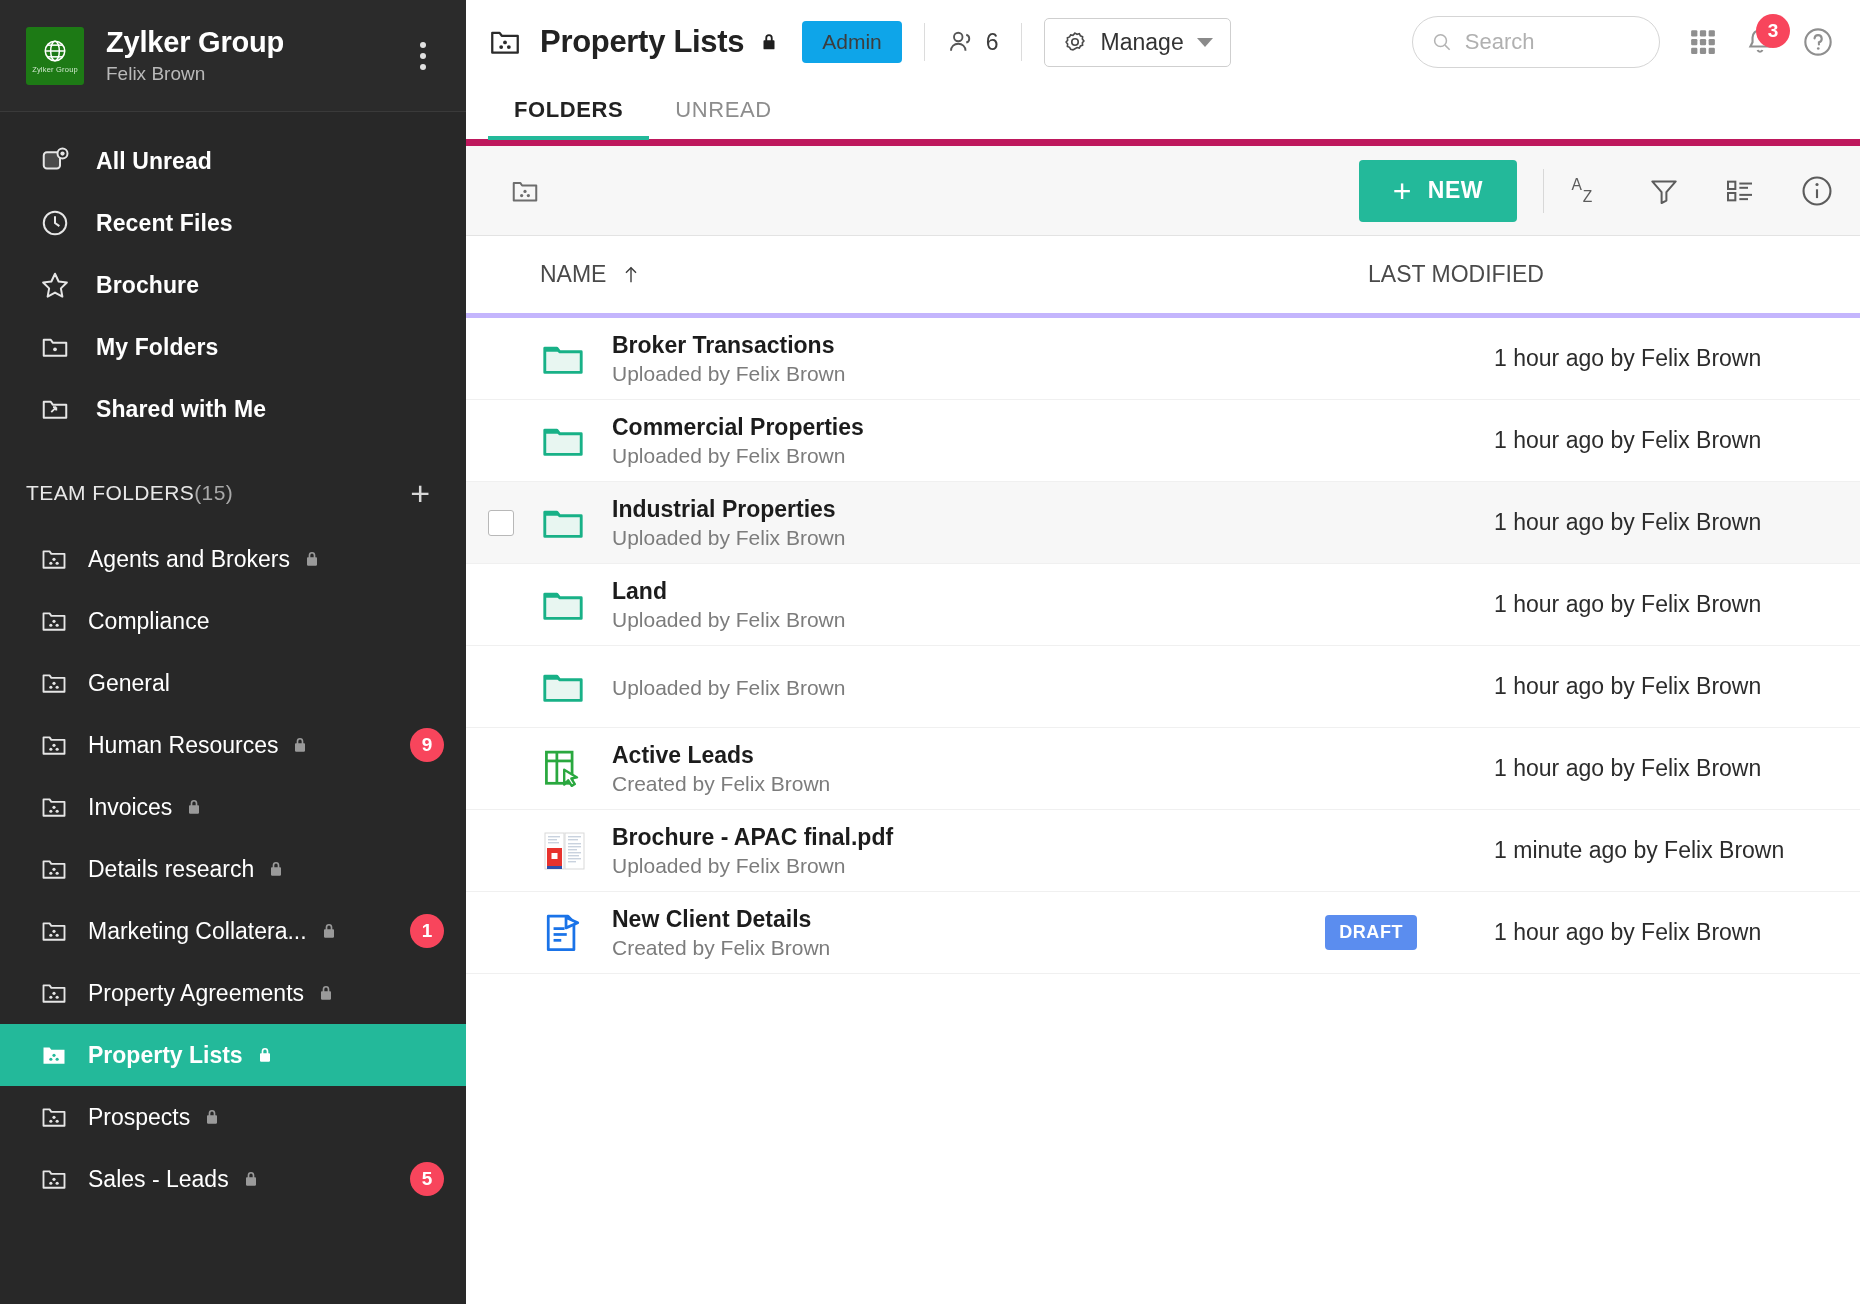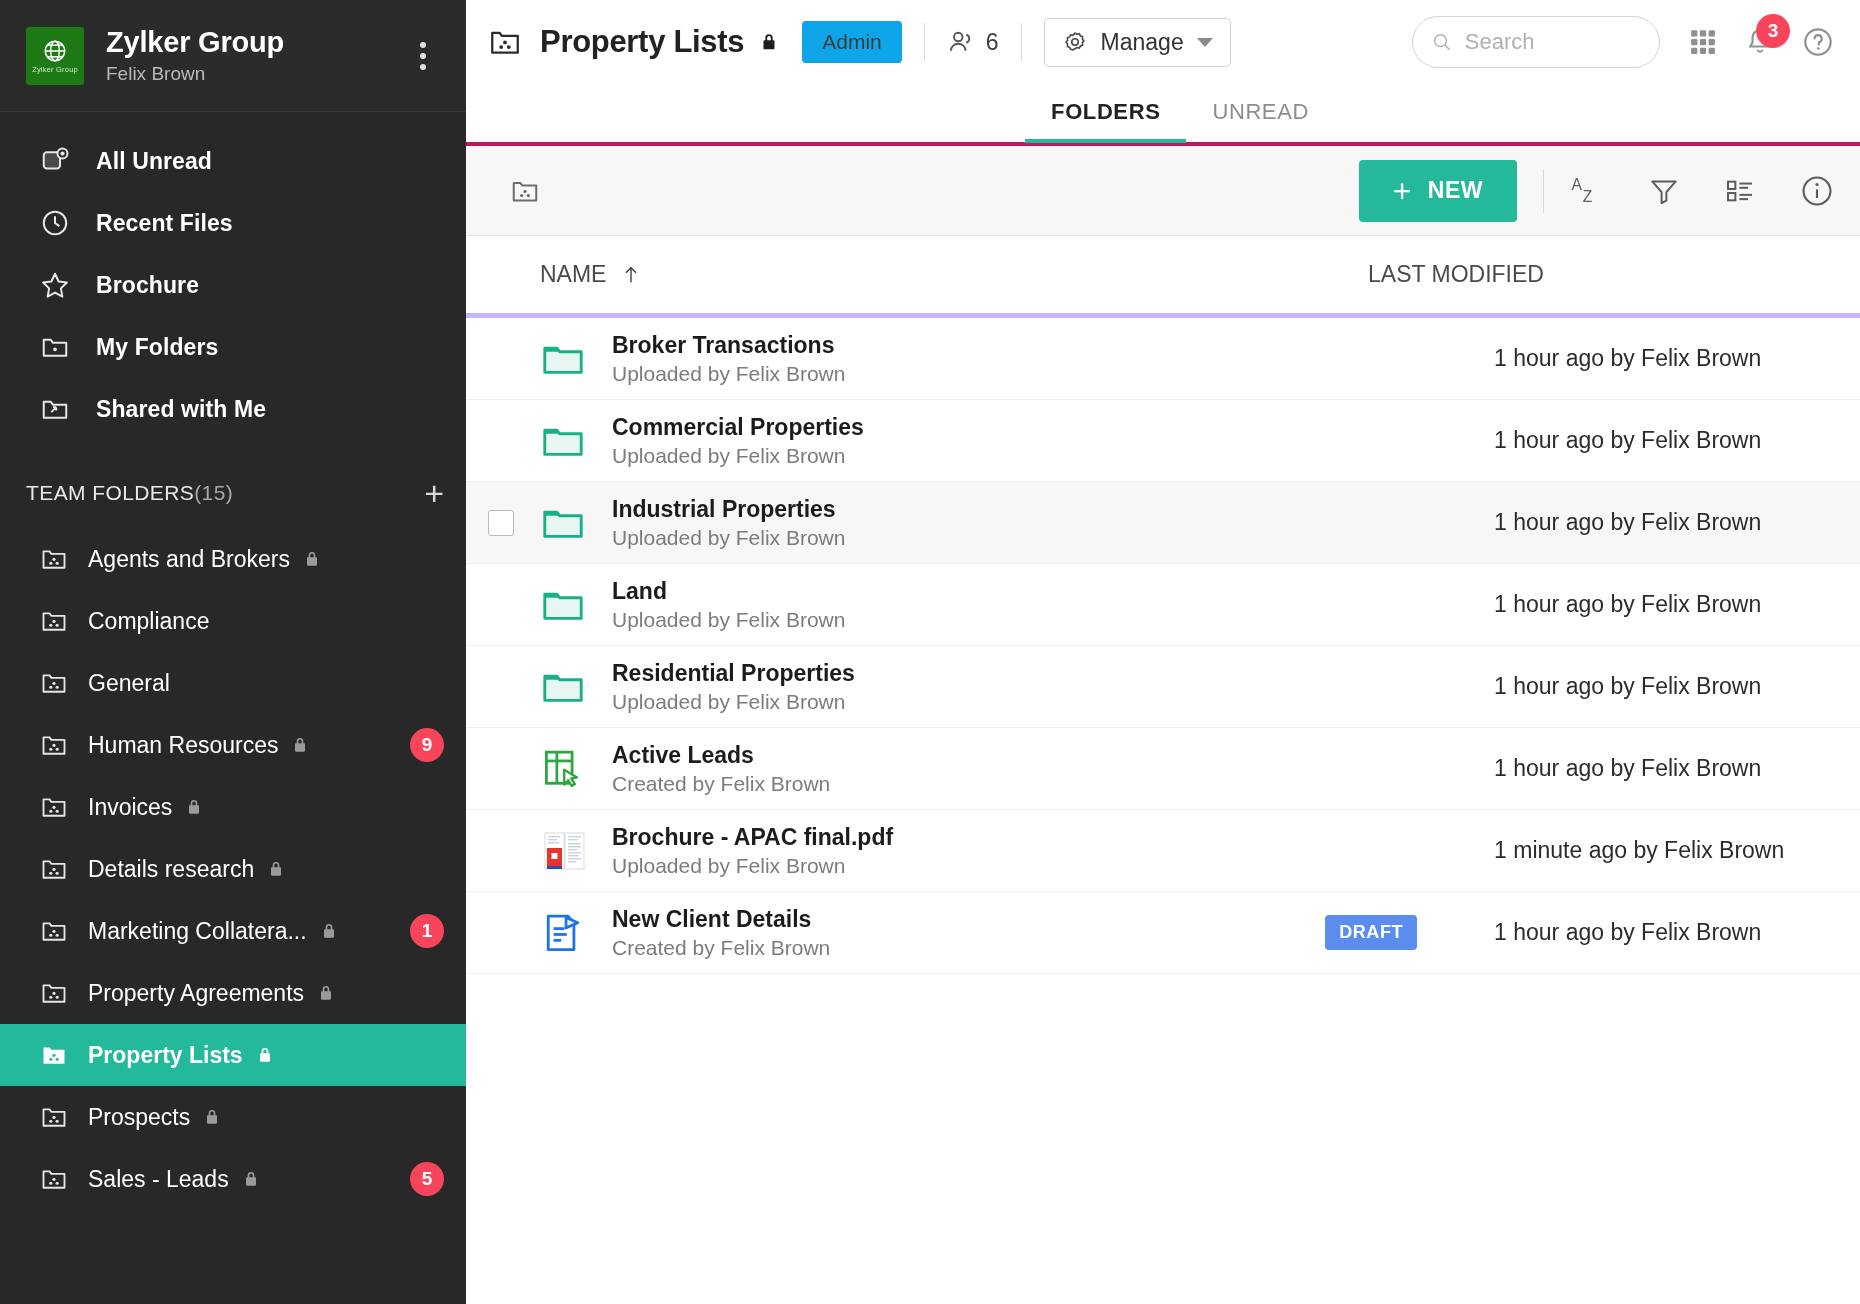--- a/index.html
+++ b/index.html
@@ -43,21 +43,21 @@
   .nav-list { padding-top: 18px; }
   .nav-item {
     height: 62px; display: flex; align-items: center;
     padding-left: 40px; cursor: pointer;
   }
   .nav-item .ico { width: 40px; flex: 0 0 40px; display:flex; align-items:center; }
   .nav-item .lbl { font-size: 23px; font-weight: bold; margin-left: 16px; color: #fff; letter-spacing:.1px;}
 
   .section-head {
     display: flex; align-items: center; justify-content: space-between;
-    padding: 36px 18px 18px 26px;
+    padding: 36px 32px 18px 26px;
   }
   .section-title { font-size: 21px; color: #e8e8e8; letter-spacing: .4px; }
   .section-title .cnt { color: #a8a8a8; }
   .plus-btn {
     font-size: 34px; color: #d8d8d8; line-height: 1; cursor: pointer;
     font-weight: 300; padding: 0 4px;
   }
 
   .folder-item {
     height: 62px; display: flex; align-items: center;
@@ -115,21 +115,21 @@
   .top-icons { display: flex; align-items: center; gap: 26px; margin-left: 28px;}
   .icon-btn { cursor: pointer; display: flex; align-items: center; position: relative;}
   .bell-badge {
     position: absolute; top: -12px; right: -14px;
     background: #f8455c; color: #fff; width: 34px; height: 34px; border-radius: 50%;
     font-size: 19px; font-weight: bold; display: flex; align-items: center; justify-content: center;
   }
 
   .tabs {
     height: 62px; display: flex; align-items: stretch;
-    border-bottom: 4px solid #be185d; padding-left: 34px; flex: 0 0 62px; justify-content: center;
+    border-bottom: 7px solid #be185d; padding-left: 22px; flex: 0 0 62px;
   }
   .tab {
     display: flex; align-items: center; padding: 0 26px;
     font-size: 22px; color: #8d8d8d; cursor: pointer; letter-spacing: .6px;
     border-bottom: 4px solid transparent; margin-bottom: -1px;
   }
   .tab.active { color: #222; font-weight: bold; border-bottom-color: #23b99a; }
 
   .toolbar {
     height: 90px; background: #f7f7f7; border-bottom: 1px solid #e3e3e3;
@@ -659,21 +659,20 @@
 
       <div class="row">
         <div class="row-check"></div>
         <div class="row-ico">
           <svg width="46" height="46" viewBox="0 0 24 24" fill="#e8f6f1" stroke="#18b187" stroke-width="1.5" stroke-linejoin="round">
             <path d="M2.5 19V6.3h6.3l1.4 1.9H21.5V19z"></path>
             <path d="M2.5 6.3h6.3l1.4 1.9H2.5z" fill="#18b187" stroke="none"></path>
           </svg>
         </div>
         <div class="row-txt">
-          <div class="row-name">Residential Properties</div>
           <div class="row-sub">Uploaded by Felix Brown</div>
         </div>
         <div class="badge-cell"></div>
         <div class="row-mod">1 hour ago by Felix Brown</div>
       </div>
 
       <div class="row">
         <div class="row-check"></div>
         <div class="row-ico">
           <svg width="44" height="44" viewBox="0 0 24 24" fill="none" stroke="#2aa83f" stroke-width="1.5">

